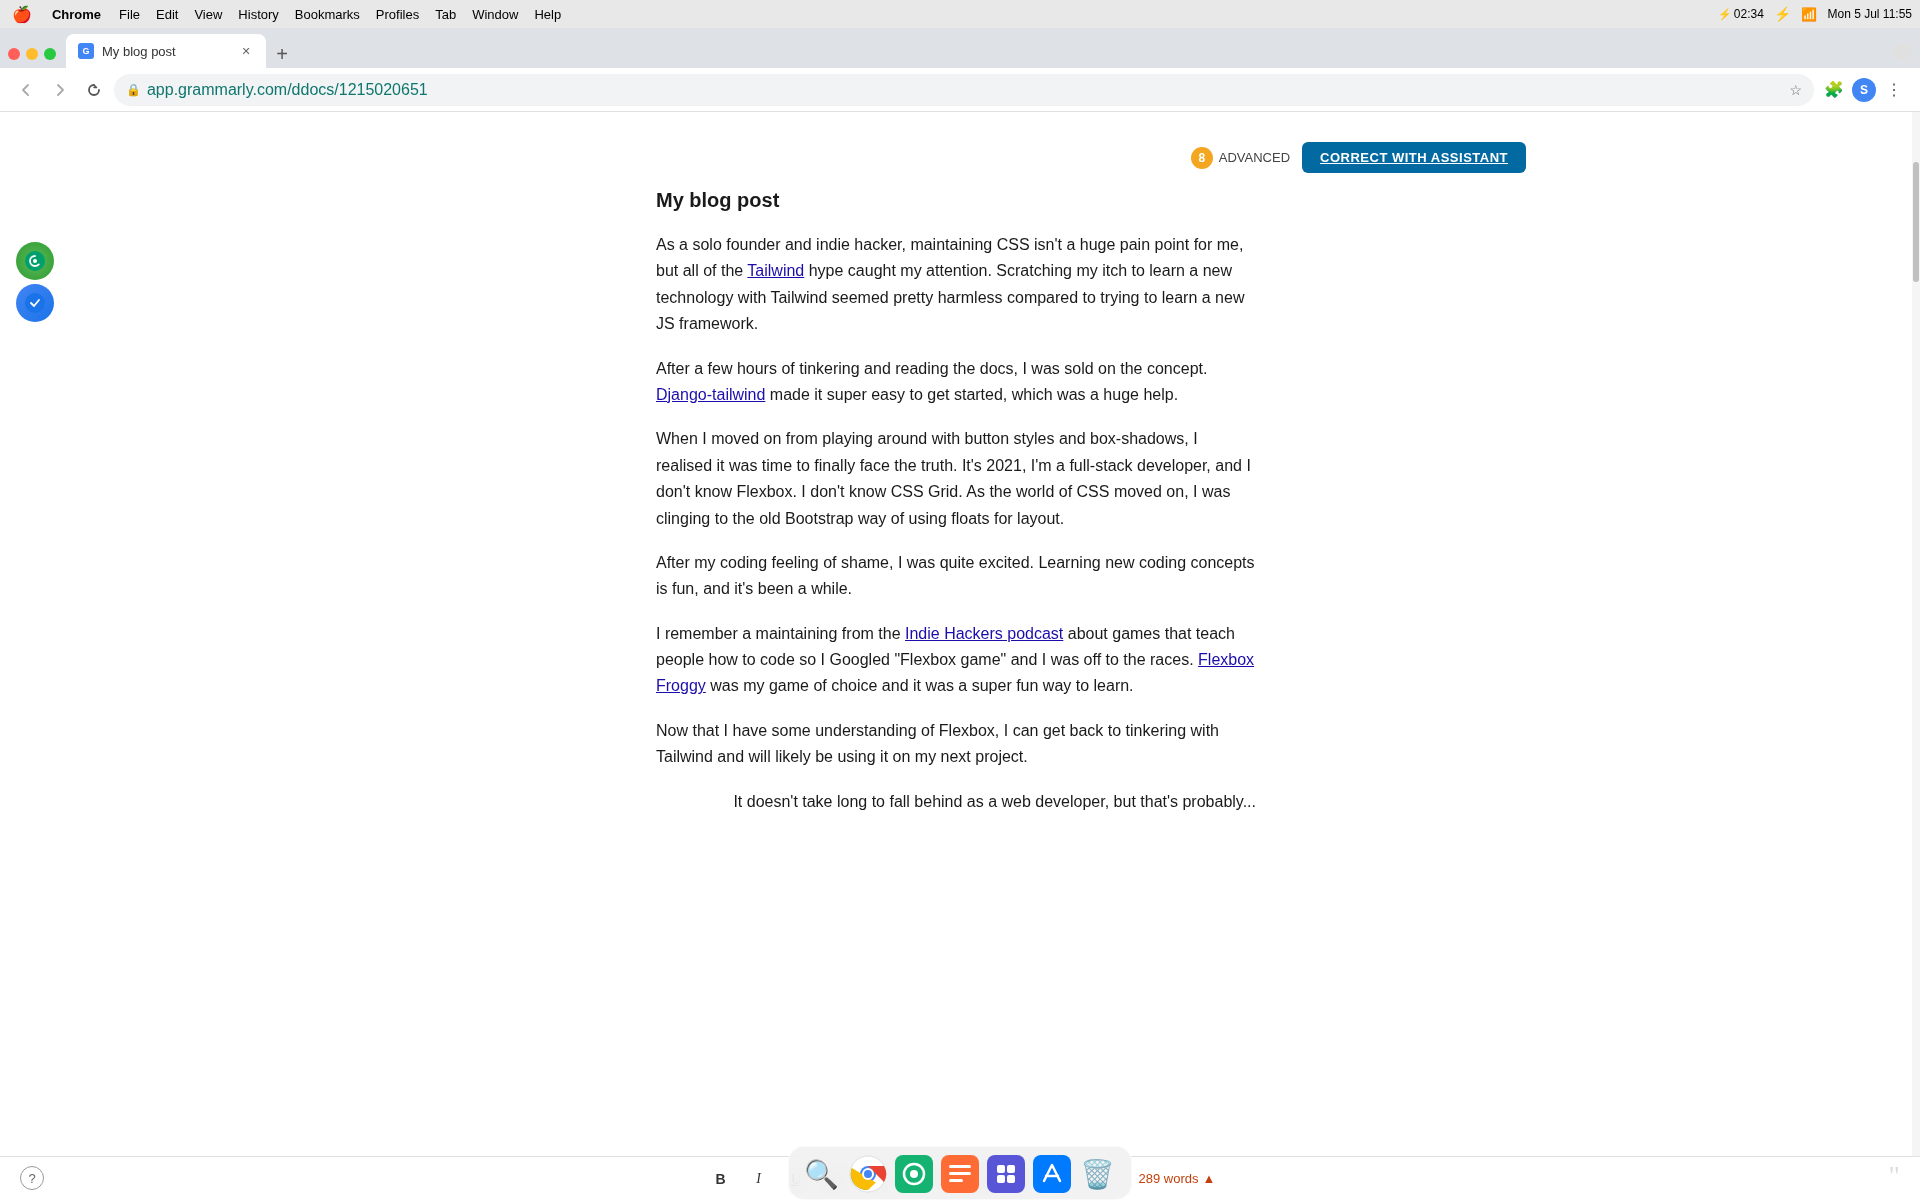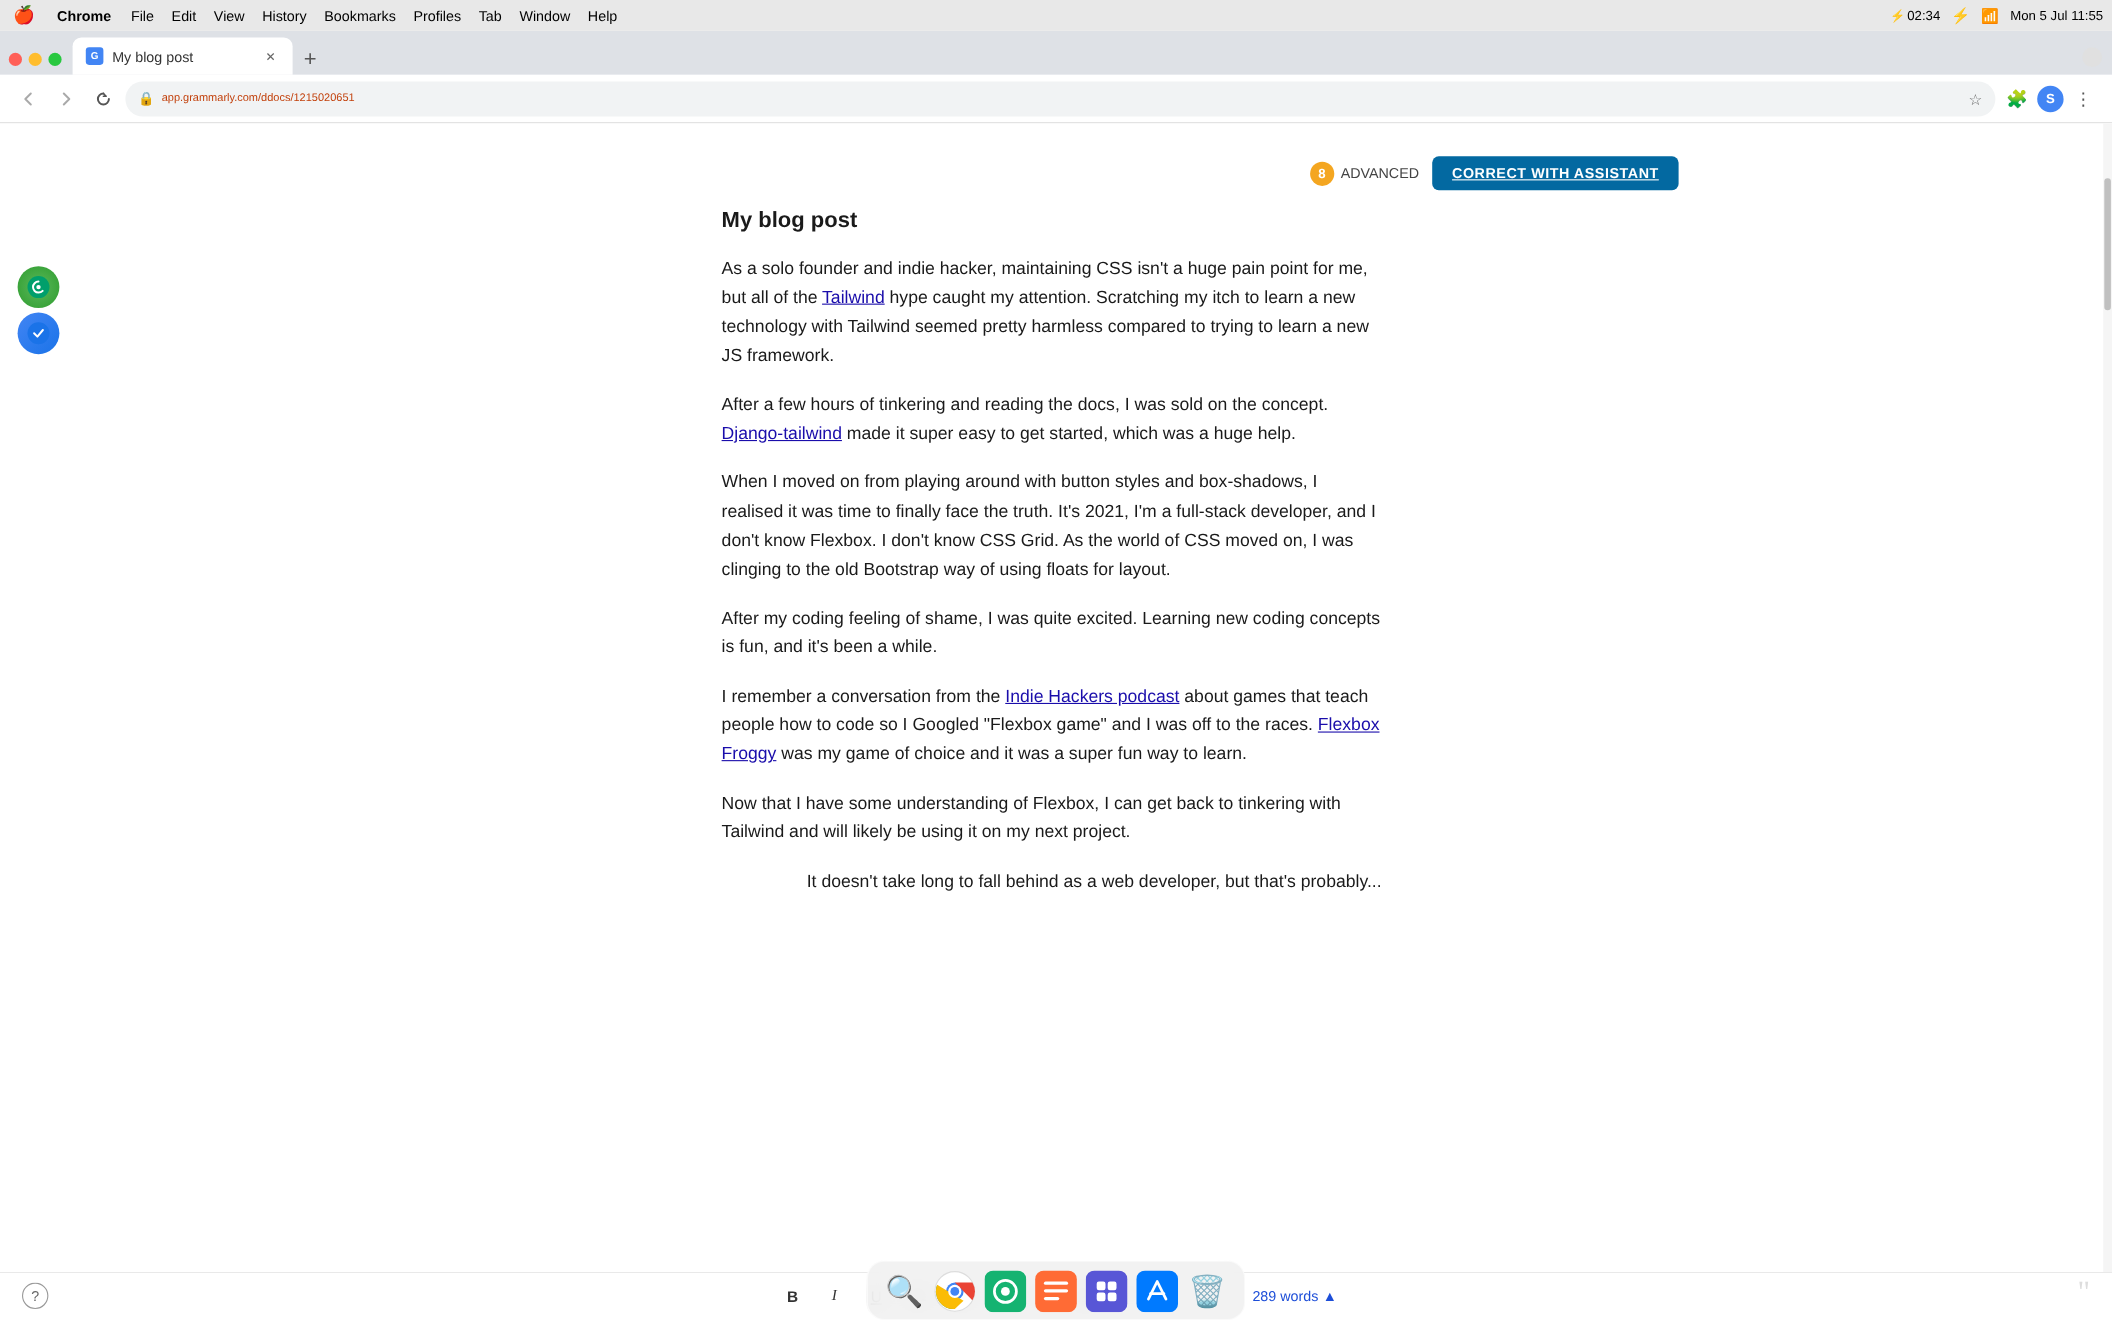--- a/index.html
+++ b/index.html
@@ -175,22 +175,22 @@
       gap: 6px;
       font-size: 13px;
       color: #333;
     }
     .address-lock {
       color: #666;
       font-size: 12px;
     }
     .address-url {
       flex: 1;
-      color: #c2410c;
-      font-size: 10px;
+      color: #0f766e;
+      font-size: 16px;
     }
     .address-star {
       color: #666;
       font-size: 14px;
     }
     .toolbar-right {
       display: flex;
       align-items: center;
       gap: 4px;
     }
@@ -345,21 +345,21 @@
       cursor: pointer;
       border: none;
       background: transparent;
     }
     .fmt-bold { font-weight: 900; }
     .fmt-italic { font-style: italic; font-family: Georgia, serif; }
     .fmt-underline { text-decoration: underline; }
     .word-count {
       margin-left: 92px;
       font-size: 13px;
-      color: #1d4ed8;
+      color: #c2410c;
       display: flex;
       align-items: center;
       gap: 4px;
     }
     .help-icon {
       position: fixed;
       bottom: 10px;
       left: 20px;
       width: 24px;
       height: 24px;
@@ -526,21 +526,21 @@
 
         <p class="doc-paragraph">
           When I moved on from playing around with button styles and box-shadows, I realised it was time to finally face the truth. It's 2021, I'm a full-stack developer, and I don't know Flexbox. I don't know CSS Grid. As the world of CSS moved on, I was clinging to the old Bootstrap way of using floats for layout.
         </p>
 
         <p class="doc-paragraph">
           After my coding feeling of shame, I was quite excited. Learning new coding concepts is fun, and it's been a while.
         </p>
 
         <p class="doc-paragraph">
-          <span>I remember a conversation from the </span><a class="doc-link" href="#">Indie Hackers podcast</a><span> about games that teach people how to code so I Googled "Flexbox game" and I was off to the races. </span><a class="doc-link" href="#">Flexbox Froggy</a><span> was my game of choice and it was a super fun way to learn.</span>
+          <span>I remember a maintaining from the </span><a class="doc-link" href="#">Indie Hackers podcast</a><span> about games that teach people how to code so I Googled "Flexbox game" and I was off to the races. </span><a class="doc-link" href="#">Flexbox Froggy</a><span> was my game of choice and it was a super fun way to learn.</span>
         </p>
 
         <p class="doc-paragraph">
           Now that I have some understanding of Flexbox, I can get back to tinkering with Tailwind and will likely be using it on my next project.
         </p>
 
         <p class="doc-paragraph" style="overflow:hidden;max-height:1.65em;text-align:right;">
           It doesn't take long to fall behind as a web developer, but that's probably...
         </p>
       </div>

